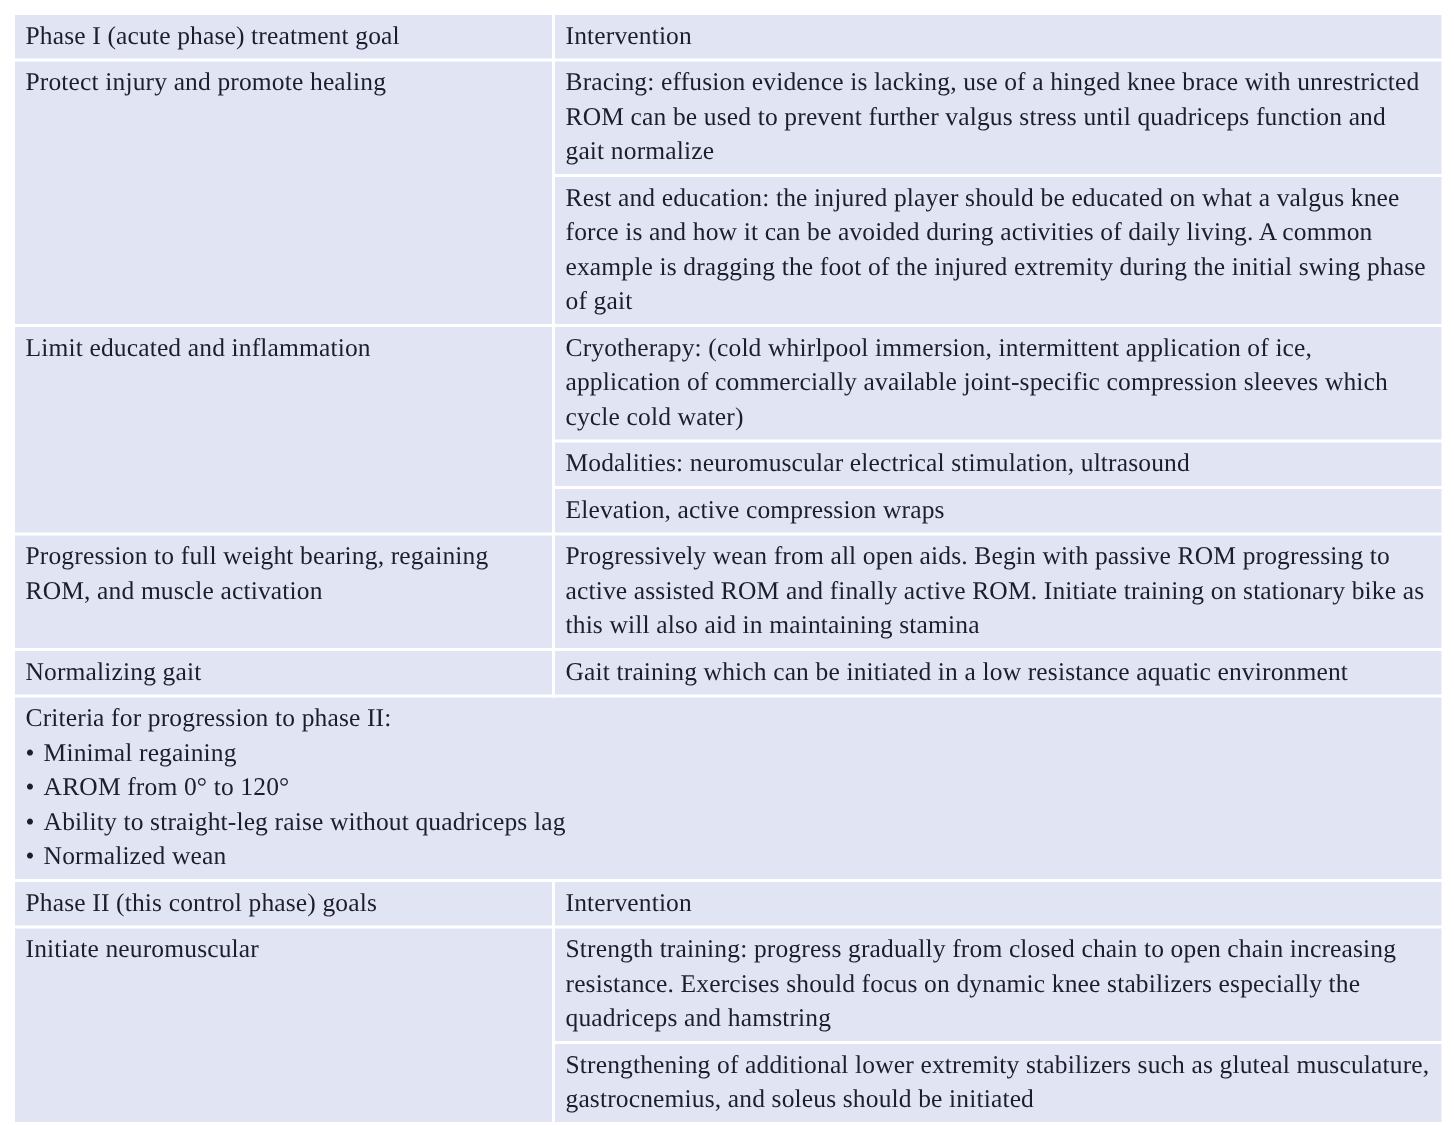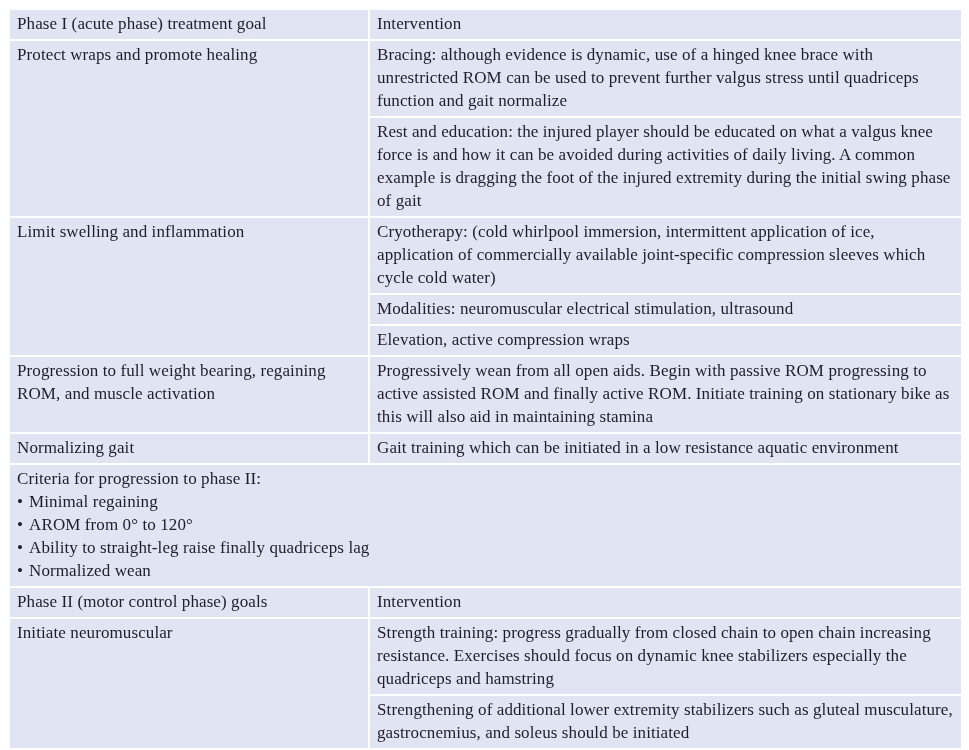--- a/index.html
+++ b/index.html
@@ -43,29 +43,29 @@
       <col class="c2">
     </colgroup>
 
   <tbody>
       <tr>
     <td>Phase I (acute phase) treatment goal</td>
     <td>Intervention</td>
   </tr>
 
   <tr>
-    <td rowspan="2">Protect wraps and promote healing</td>
-    <td>Bracing: although evidence is dynamic, use of a hinged knee brace with unrestricted ROM can be used to prevent further valgus stress until quadriceps function and gait normalize</td>
+    <td rowspan="2">Protect injury and promote healing</td>
+    <td>Bracing: effusion evidence is lacking, use of a hinged knee brace with unrestricted ROM can be used to prevent further valgus stress until quadriceps function and gait normalize</td>
   </tr>
   <tr>
     <td>Rest and education: the injured player should be educated on what a valgus knee force is and how it can be avoided during activities of daily living. A common example is dragging the foot of the injured extremity during the initial swing phase of gait</td>
   </tr>
 
   <tr>
-    <td rowspan="3">Limit swelling and inflammation</td>
+    <td rowspan="3">Limit educated and inflammation</td>
     <td>Cryotherapy: (cold whirlpool immersion, intermittent application of ice, application of commercially available joint-specific compression sleeves which cycle cold water)</td>
   </tr>
   <tr>
     <td>Modalities: neuromuscular electrical stimulation, ultrasound</td>
   </tr>
   <tr>
     <td>Elevation, active compression wraps</td>
   </tr>
 
   <tr>
@@ -84,31 +84,31 @@
       <div class="criteria-line">
         <span class="criteria-bullet">•</span>
         <span>Minimal regaining</span>
       </div>
       <div class="criteria-line">
         <span class="criteria-bullet">•</span>
         <span>AROM from 0° to 120°</span>
       </div>
       <div class="criteria-line">
         <span class="criteria-bullet">•</span>
-        <span>Ability to straight-leg raise finally quadriceps lag</span>
+        <span>Ability to straight-leg raise without quadriceps lag</span>
       </div>
       <div class="criteria-line">
         <span class="criteria-bullet">•</span>
         <span>Normalized wean</span>
       </div>
     </td>
   </tr>
 
   <tr>
-    <td>Phase II (motor control phase) goals</td>
+    <td>Phase II (this control phase) goals</td>
     <td>Intervention</td>
   </tr>
 
   <tr>
     <td rowspan="2">Initiate neuromuscular</td>
     <td>Strength training: progress gradually from closed chain to open chain increasing resistance. Exercises should focus on dynamic knee stabilizers especially the quadriceps and hamstring</td>
   </tr>
   <tr>
     <td>Strengthening of additional lower extremity stabilizers such as gluteal musculature, gastrocnemius, and soleus should be initiated</td>
   </tr>

